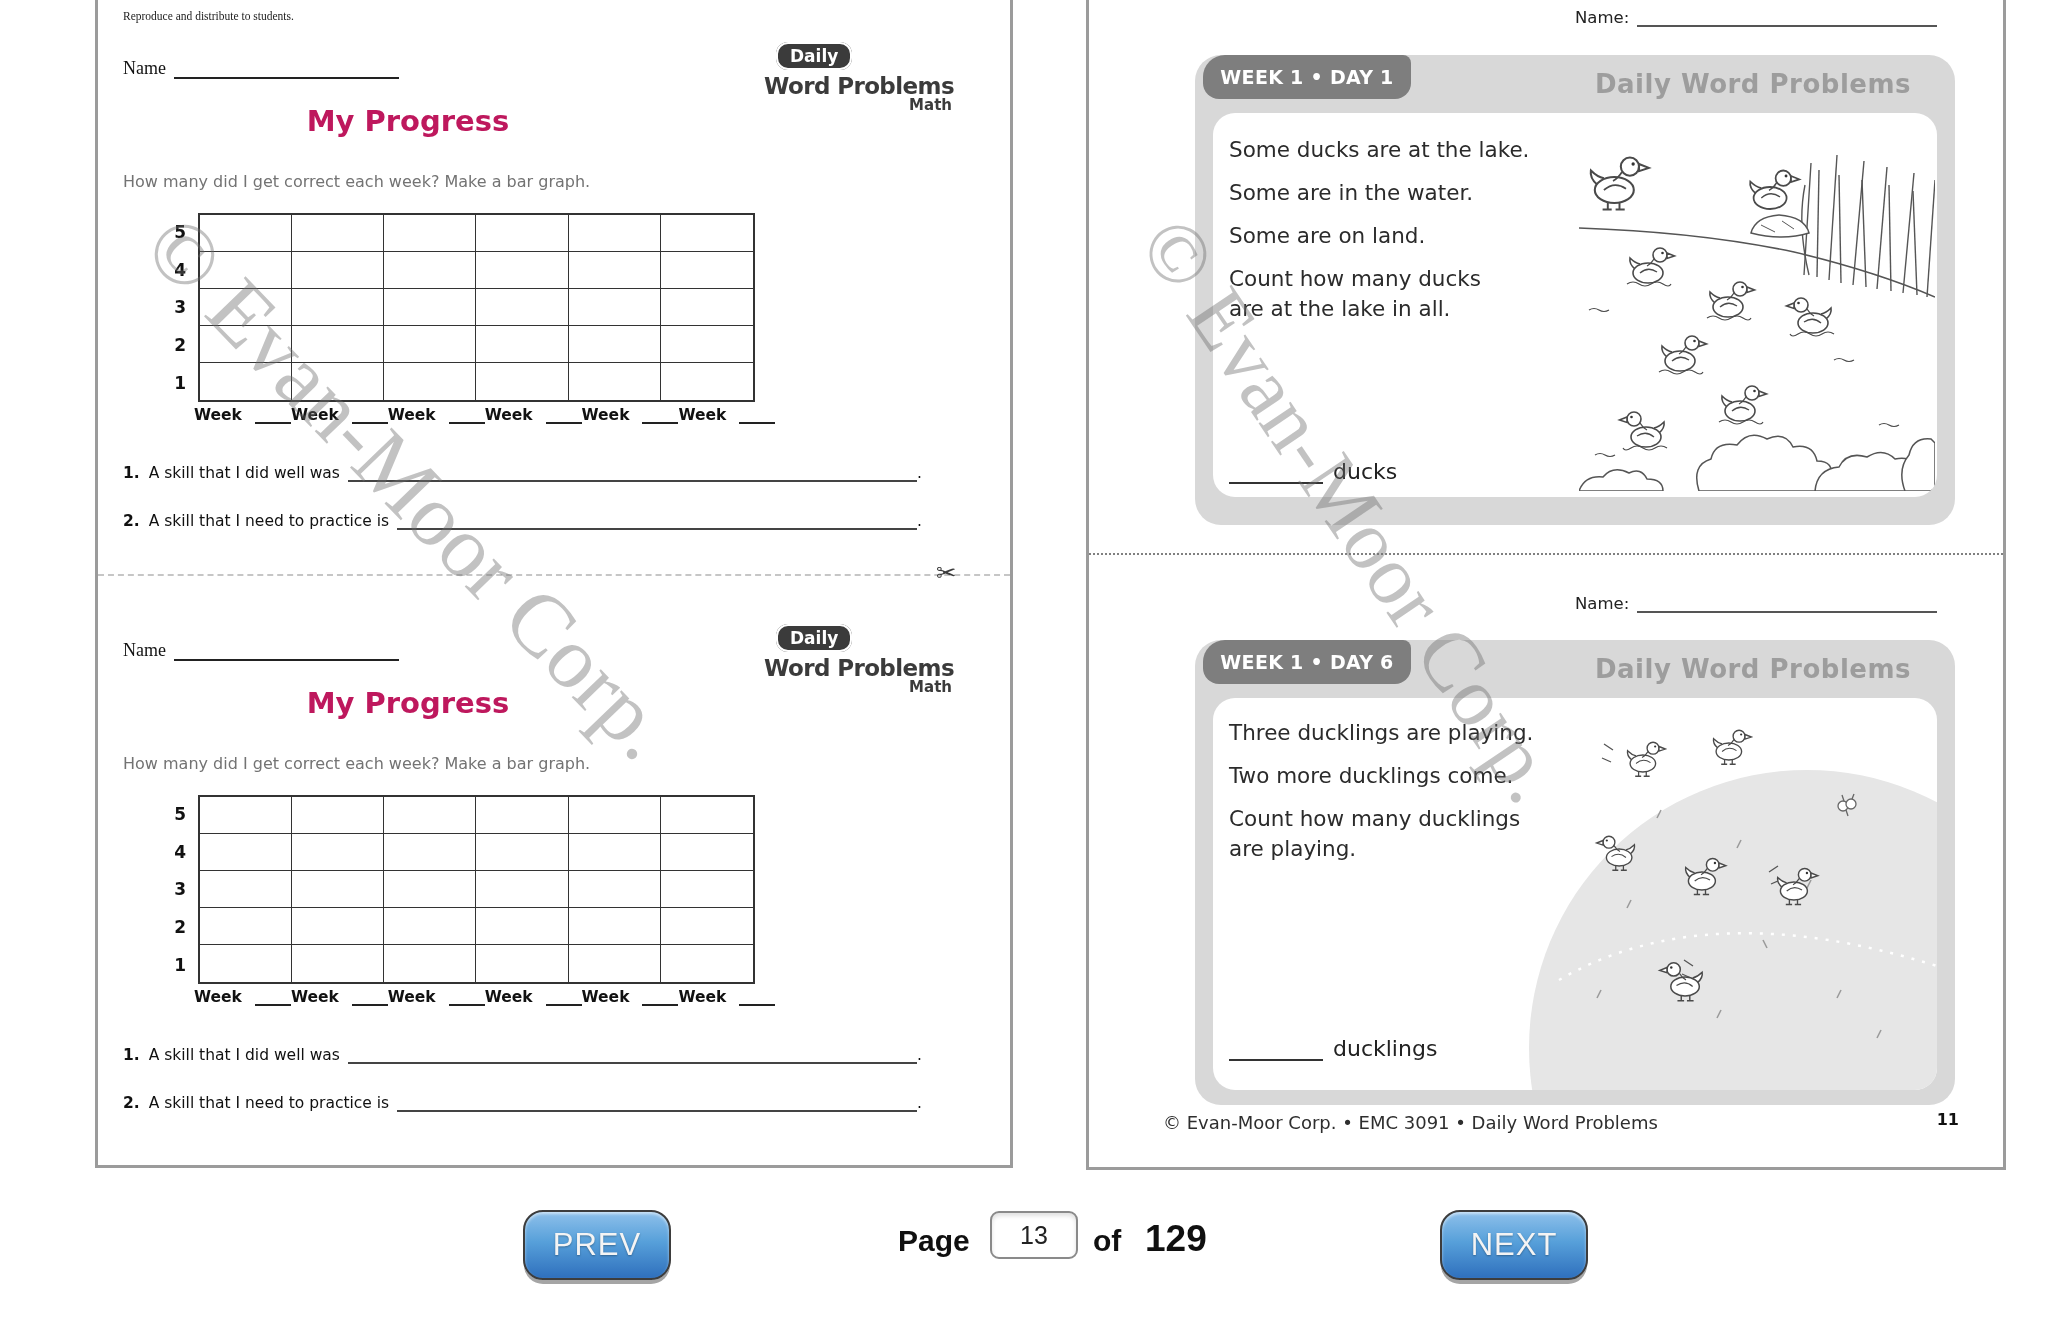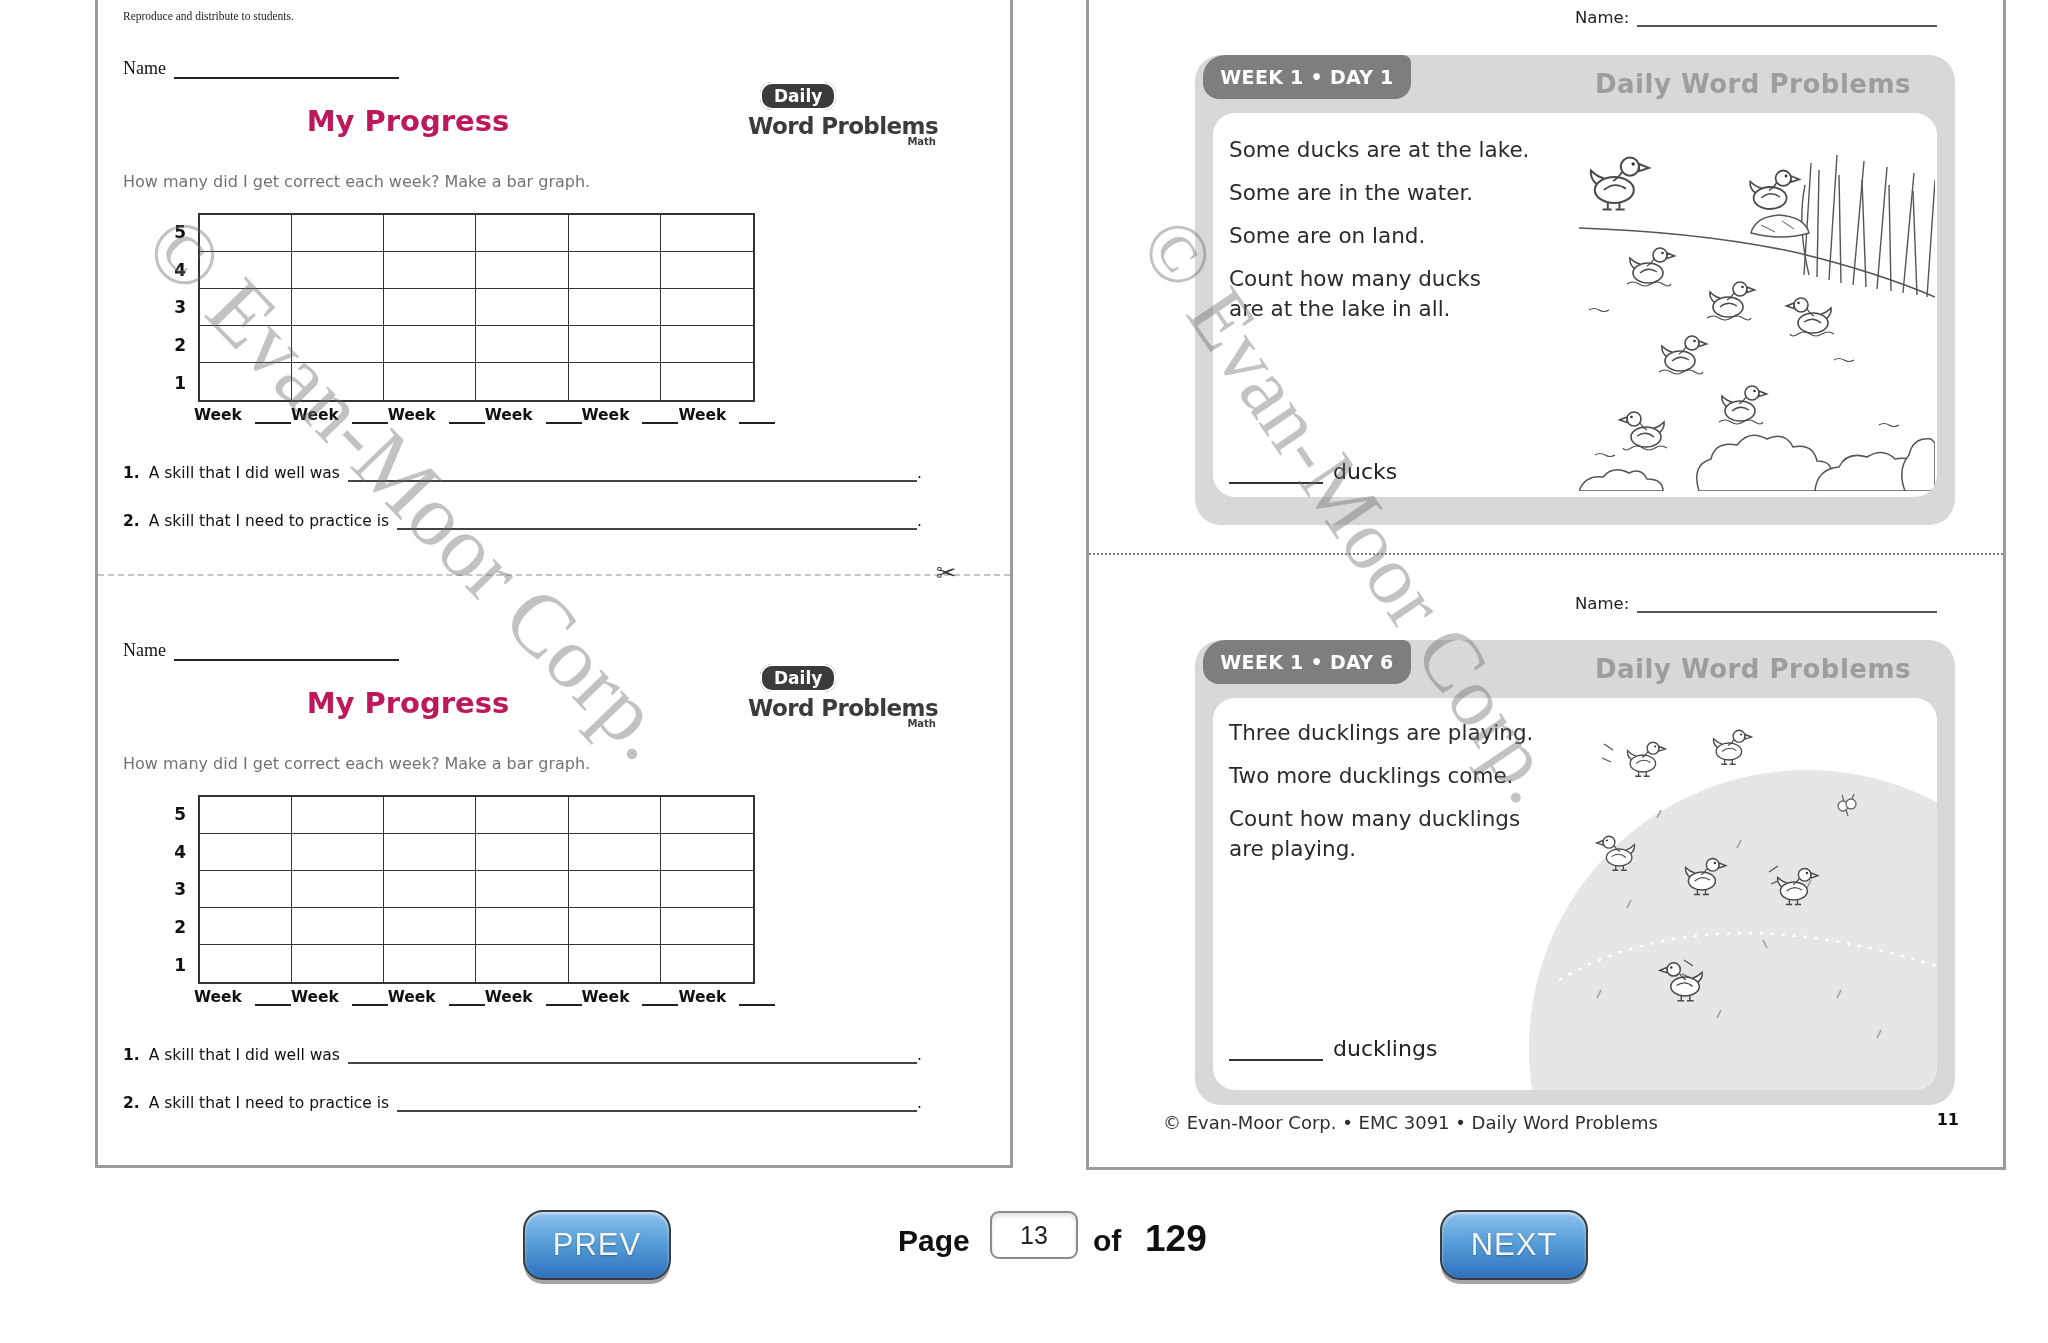--- a/index.html
+++ b/index.html
@@ -17,25 +17,25 @@
   .wm-right { left:112px; top:200px; font-size:84px; transform:rotate(56deg); }
 
   
   .sheet { position:absolute; left:0; width:100%; height:578px; }
   .sheet-1 { top:0; } .sheet-2 { top:582px; }
   .repro-note { position:absolute; left:25px; top:10px; font-family:"Liberation Serif", serif; font-size:11.5px; color:#222; }
   .name-row-l { position:absolute; left:25px; top:58px; display:flex; align-items:flex-end;
                 font-family:"Liberation Serif", serif; font-size:18px; color:#111; }
   .name-row-l .line { width:225px; border-bottom:2px solid #222; margin-left:8px; height:18px; }
 
-  .logo { position:absolute; left:650px; top:42px; width:200px; color:#3b3b3b;margin-top:40px; }
+  .logo { position:absolute; left:666px; top:42px; width:200px; color:#3b3b3b; }
   .logo .badge { display:inline-block; margin-left:12px; background:#3b3b3b; color:#fff; font-size:17px;
                  font-weight:bold; padding:4px 14px; border-radius:12px; box-shadow:inset 0 0 0 2px #fff; }
   .logo .wp   { font-size:23px; font-weight:bold; letter-spacing:-0.6px; line-height:1.05; margin-top:4px; white-space:nowrap; }
-  .logo .math { font-size:10px; font-weight:bold; text-align:right; padding-right:12px; margin-top:-2px; }
+  .logo .math { font-size:15px; font-weight:bold; text-align:right; padding-right:12px; margin-top:-2px; }
 
   .sheet-title  { position:absolute; left:110px; top:104px; width:400px; text-align:center;
                   font-size:29px; font-weight:bold; color:#be185d; }
   .instructions { position:absolute; left:25px; top:172px; font-size:16px; color:#737373; }
 
   .row-labels { position:absolute; left:60px; top:213px; width:32px; height:189px; display:flex; flex-direction:column; }
   .row-labels span { flex:1; display:flex; align-items:center; justify-content:flex-end;
                      font-weight:bold; font-size:17px; color:#111; padding-right:4px; }
   .grid { position:absolute; left:100px; top:213px; width:557px; height:189px; display:grid; border:2px solid #333; }
   .grid .cell { border-right:1.5px solid #333; border-bottom:1.5px solid #333; }

